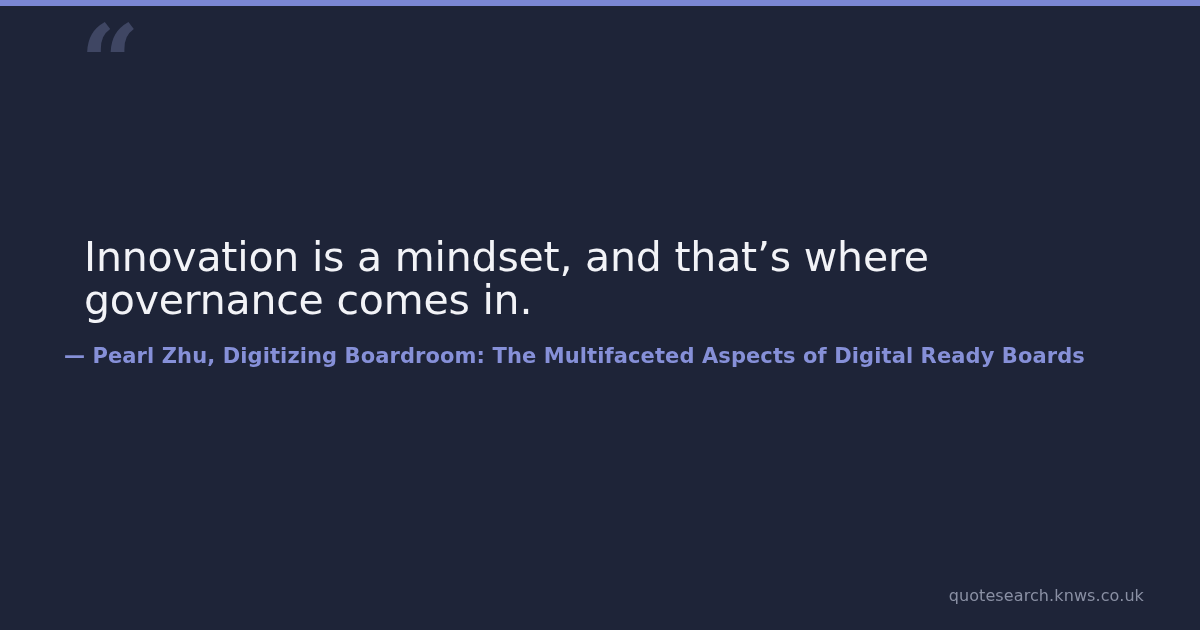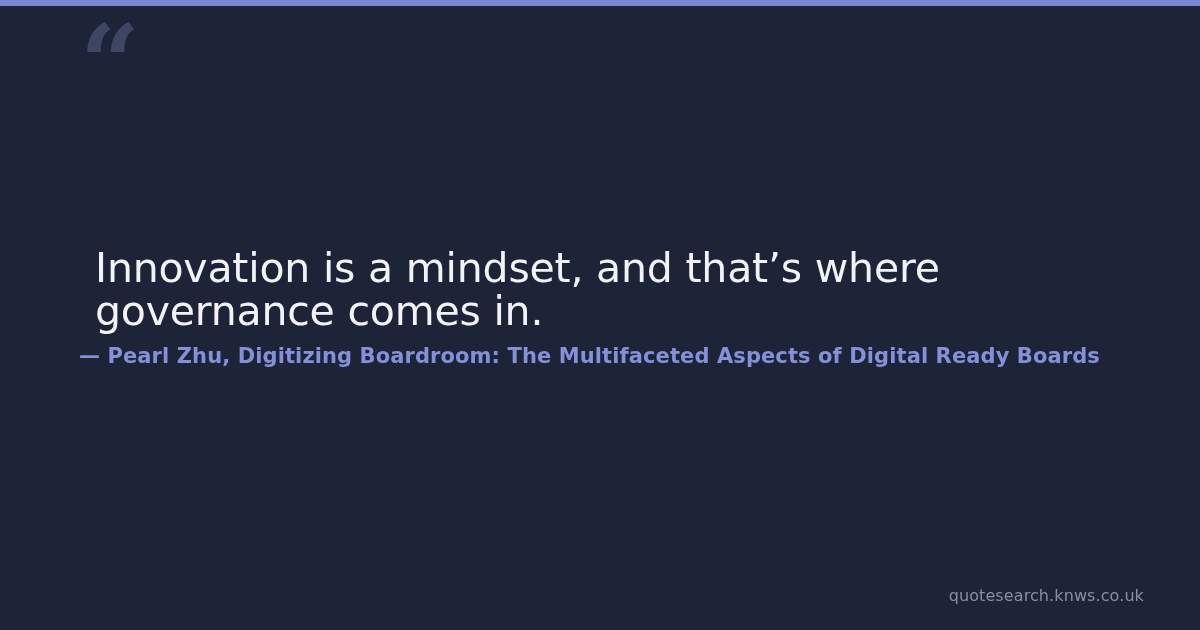--- a/index.html
+++ b/index.html
@@ -42,32 +42,32 @@
     letter-spacing: -2px;
     user-select: none;
   }
   .quote-body {
     position: absolute;
     left: 80px;
     top: 232px;
     width: 1060px;
   }
   .quote-text {
-    margin: 15px;
+    margin: 4px;
     font-family: "DejaVu Sans", sans-serif;
     font-size: 41px;
     font-weight: 400;
     line-height: 1.04;
     color: #f2f3f7;
     letter-spacing: -0.2px;
     white-space: pre-wrap;
   }
   .attribution-wrap {
     position: absolute;
-    left: 79px;
+    left: 64px;
     top: 344px;
     width: 1120px;
     height: 34px;
     overflow: hidden;
     white-space: nowrap;
   }
   .attribution {
     display: inline-block;
     font-family: "DejaVu Sans", sans-serif;
     font-size: 21px;

